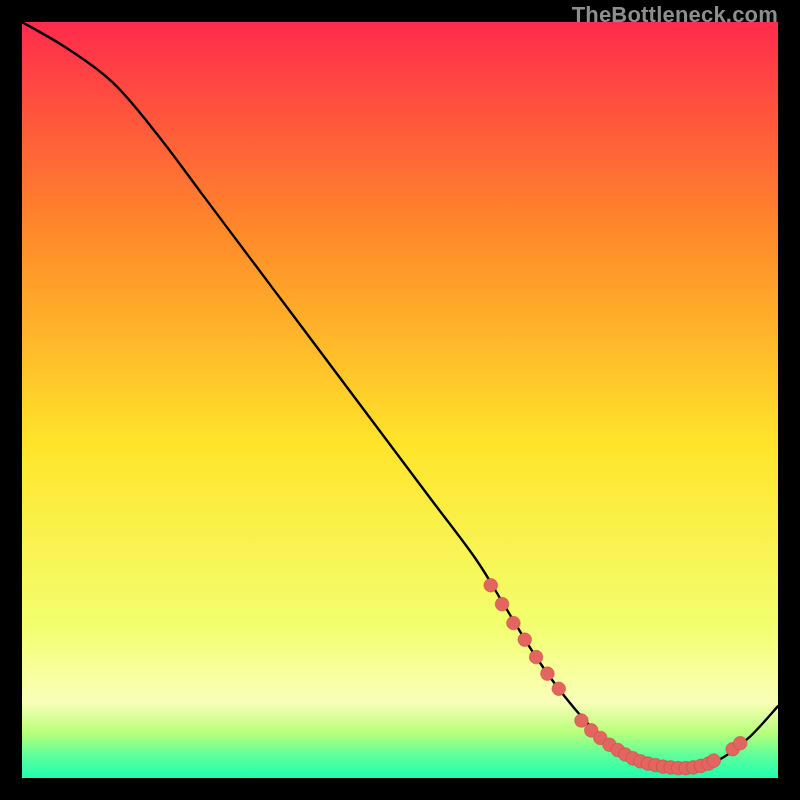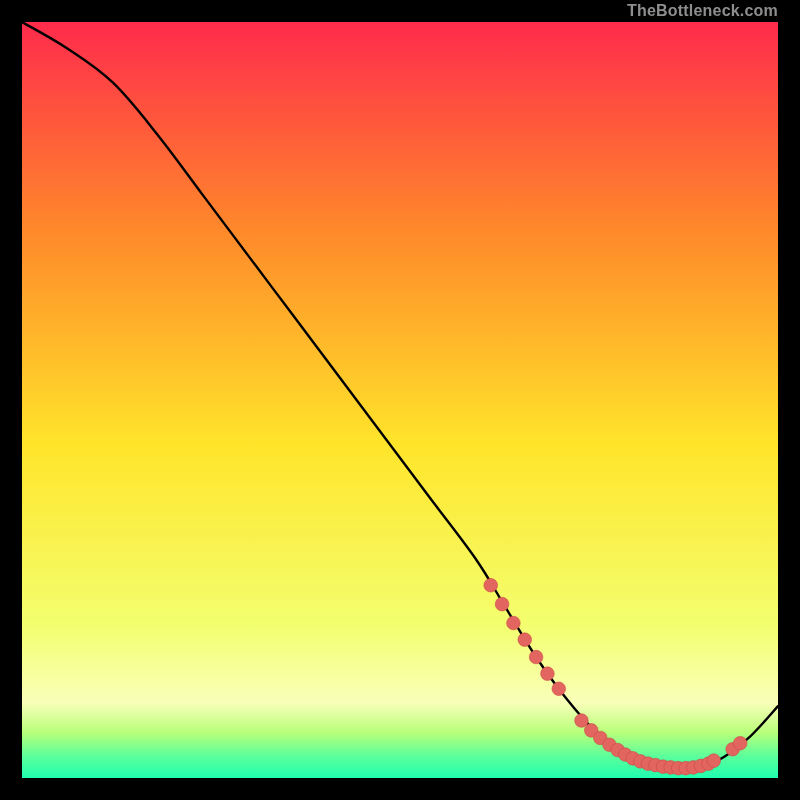--- a/index.html
+++ b/index.html
@@ -1,19 +1,19 @@
 <!DOCTYPE html>
 <html><head>
 <meta charset="utf-8">
 <style>
   * { margin: 0; padding: 0; box-sizing: border-box; }
   html, body { width: 800px; height: 800px; background: #000; overflow: hidden; font-family: Arial, Helvetica, sans-serif; }
   .frame { position: relative; width: 800px; height: 800px; background: #000; }
   .plot { position: absolute; left: 22px; top: 22px; width: 756px; height: 756px; }
-  .watermark { position: absolute; top: 2px; right: 22px; color: #8e8e8e; font-size: 16px; font-weight: 700; letter-spacing: 0.2px; user-select: none; }
+  .watermark { position: absolute; top: 2px; right: 22px; color: #8e8e8e; font-size: 22px; font-weight: 700; letter-spacing: 0.2px; user-select: none; }
 </style>
 </head>
 <body>
 <div class="frame">
 
   <svg class="plot" viewBox="0 0 756 756" preserveAspectRatio="none">
     <defs>
       <linearGradient id="bg-grad" x1="0" y1="0" x2="0" y2="1">
         <stop id="g-stop-0" offset="0%" stop-color="#ff2b4c"></stop>
         <stop id="g-stop-1" offset="28%" stop-color="#ff8a2a"></stop>

